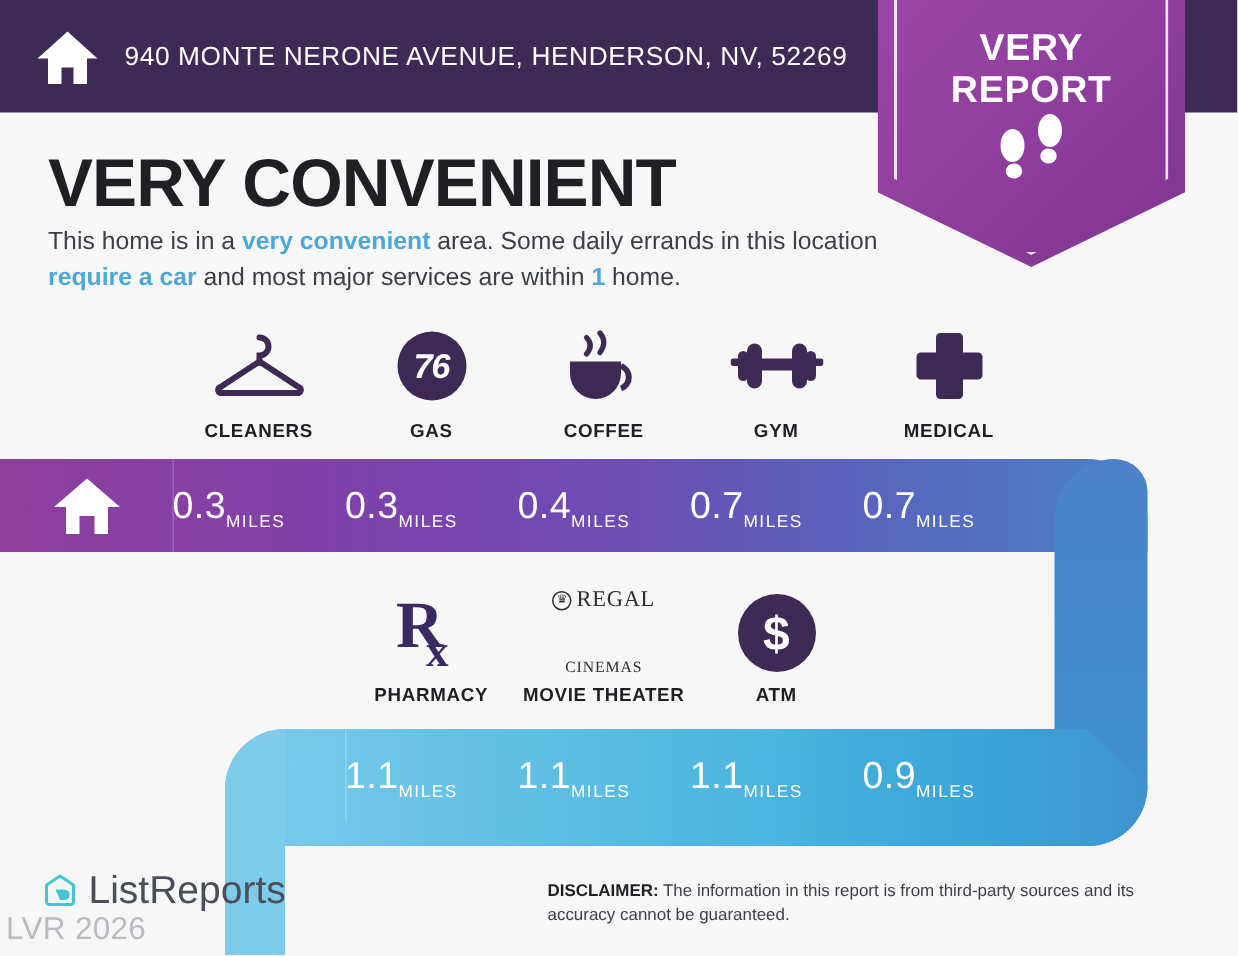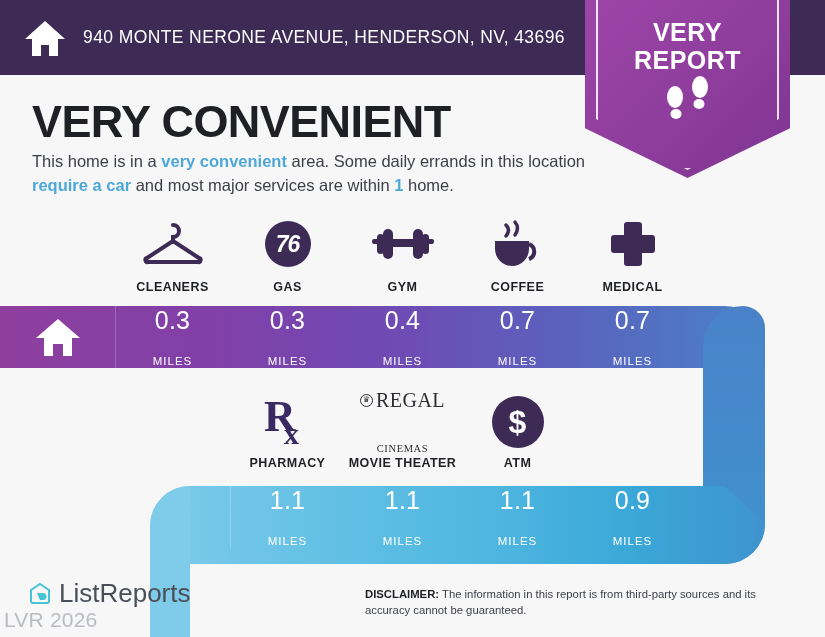--- a/index.html
+++ b/index.html
@@ -105,21 +105,21 @@
     color: #fff; font-size: 23px; font-weight: bold;
     font-style: italic; letter-spacing: -1px;
   }
   .winco {
     text-align: center; color: #3a2a63; line-height: 1;
   }
   .winco-top { font-size: 20px; font-weight: bold; font-style: italic; letter-spacing: -0.5px; }
   .winco-bot { font-size: 11px; font-weight: bold; font-style: italic; letter-spacing: 2px; margin-top: 3px; }
   .regal { text-align: center; color: #2e2e32; line-height: 1.05; font-family: "Liberation Serif", serif; }
   .regal-row { display: flex; align-items: center; justify-content: center; gap: 3px; }
-  .regal-top { font-size: 20px; letter-spacing: 0.5px; }
+  .regal-top { font-size: 15px; letter-spacing: 0.5px; }
   .regal-bot { font-size: 10.5px; letter-spacing: 0.6px; margin-top: 32px; }
   .regal-crown {
     width: 13px; height: 13px; border-radius: 50%;
     border: 1.2px solid #2e2e32;
     display: flex; align-items: center; justify-content: center;
     font-size: 8px;
   }
   .atm {
     width: 52px; height: 52px; border-radius: 50%;
     background: #3d2b56;
@@ -129,22 +129,22 @@
 
   
   .snake { position: absolute; top: 306px; left: 0; width: 825px; height: 331px; z-index: 1; }
 
   
   .dist-row { position: absolute; display: flex; z-index: 3; }
   .dist-row-1 { top: 306px; left: 115px; }
   .dist-row-2 { top: 486px; left: 230px; }
   .dist-cell {
     width: 115px; height: 62px;
-    display: flex; flex-direction: column;
-    align-items: center; justify-content: center;
+    display: flex; flex-direction: row;
+    align-items: center; justify-content: flex-start;
     color: #ffffff;
   }
   .dist-val { font-size: 25px; line-height: 1; letter-spacing: 0.3px; }
   .dist-unit { font-size: 11.5px; letter-spacing: 1px; margin-top: 22px; }
   .cell-div {
     position: absolute; top: 0; width: 1px; height: 62px;
     background: rgba(255,255,255,0.22);
   }
   .home-cell {
     position: absolute; top: 306px; left: 0;
@@ -173,21 +173,21 @@
   }
   .disclaimer b { color: #1f2023; }
 </style>
 </head>
 <body>
 
 <div class="header">
   <svg class="header-home" viewBox="0 0 42 40">
     <path d="M21 3 L41 21 L34 21 L34 38 L25 38 L25 27 L17 27 L17 38 L8 38 L8 21 L1 21 Z" fill="#ffffff"></path>
   </svg>
-  <div class="header-addr">940 MONTE NERONE AVENUE, HENDERSON, NV, 43696</div>
+  <div class="header-addr">940 MONTE NERONE AVENUE, HENDERSON, NV, 52269</div>
 </div>
 
 <div class="badge">
   <div class="badge-shape"></div>
   <div class="badge-inner-line"></div>
   <div class="badge-text">
     <div>VERY</div>
     <div>REPORT</div>
   </div>
   <div class="badge-feet">
@@ -216,41 +216,41 @@
     <div class="icon-label">CLEANERS</div>
   </div>
   <div class="icon-cell">
     <div class="icon-art">
       <div class="logo76">76</div>
     </div>
     <div class="icon-label">GAS</div>
   </div>
   <div class="icon-cell">
     <div class="icon-art">
+      <svg width="56" height="50" viewBox="0 0 56 50">
+        <path d="M16 6 q5 5 0 11" stroke="#3d2b56" stroke-width="3.5" fill="none" stroke-linecap="round"></path>
+        <path d="M25 3 q5 6 0 13" stroke="#3d2b56" stroke-width="3.5" fill="none" stroke-linecap="round"></path>
+        <path d="M5 22 h34 v8 a17 17 0 0 1 -34 0 Z" fill="#3d2b56"></path>
+        <path d="M39 25 a8 8 0 0 1 0 15" stroke="#3d2b56" stroke-width="4" fill="none"></path>
+      </svg>
+    </div>
+    <div class="icon-label">COFFEE</div>
+  </div>
+  <div class="icon-cell">
+    <div class="icon-art">
       <svg width="62" height="42" viewBox="0 0 62 42">
         <rect x="0" y="16" width="62" height="5" rx="2" fill="#3d2b56"></rect>
         <rect x="11" y="6" width="10" height="30" rx="5" fill="#3d2b56"></rect>
         <rect x="41" y="6" width="10" height="30" rx="5" fill="#3d2b56"></rect>
         <rect x="5" y="11" width="7" height="20" rx="3.5" fill="#3d2b56"></rect>
         <rect x="50" y="11" width="7" height="20" rx="3.5" fill="#3d2b56"></rect>
         <rect x="19" y="17" width="24" height="7" fill="#3d2b56"></rect>
       </svg>
     </div>
     <div class="icon-label">GYM</div>
-  </div>
-  <div class="icon-cell">
-    <div class="icon-art">
-      <svg width="56" height="50" viewBox="0 0 56 50">
-        <path d="M16 6 q5 5 0 11" stroke="#3d2b56" stroke-width="3.5" fill="none" stroke-linecap="round"></path>
-        <path d="M25 3 q5 6 0 13" stroke="#3d2b56" stroke-width="3.5" fill="none" stroke-linecap="round"></path>
-        <path d="M5 22 h34 v8 a17 17 0 0 1 -34 0 Z" fill="#3d2b56"></path>
-        <path d="M39 25 a8 8 0 0 1 0 15" stroke="#3d2b56" stroke-width="4" fill="none"></path>
-      </svg>
-    </div>
-    <div class="icon-label">COFFEE</div>
   </div>
   <div class="icon-cell">
     <div class="icon-art">
       <svg width="48" height="48" viewBox="0 0 48 48">
         <path d="M18 2 h12 a3 3 0 0 1 3 3 v10 h10 a3 3 0 0 1 3 3 v12 a3 3 0 0 1 -3 3 h-10 v10 a3 3 0 0 1 -3 3 h-12 a3 3 0 0 1 -3 -3 v-10 h-10 a3 3 0 0 1 -3 -3 v-12 a3 3 0 0 1 3 -3 h10 v-10 a3 3 0 0 1 3 -3 Z" fill="#3d2b56"></path>
       </svg>
     </div>
     <div class="icon-label">MEDICAL</div>
   </div>
 </div>

